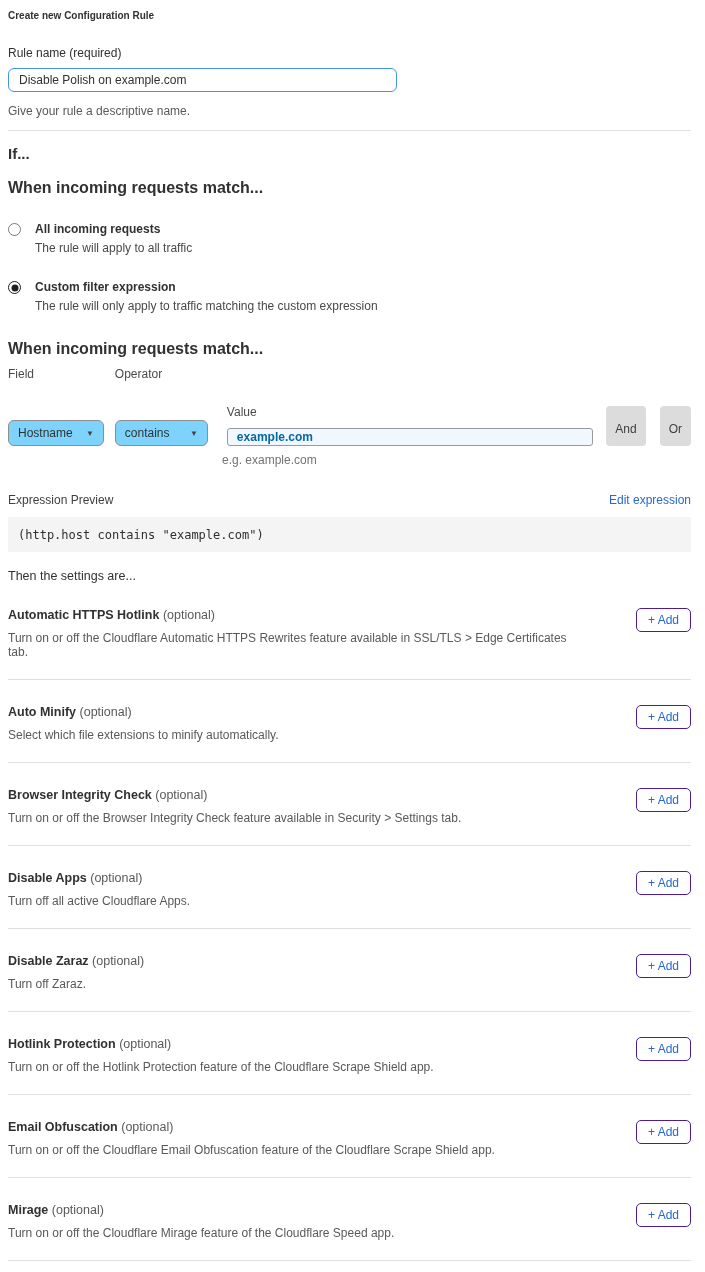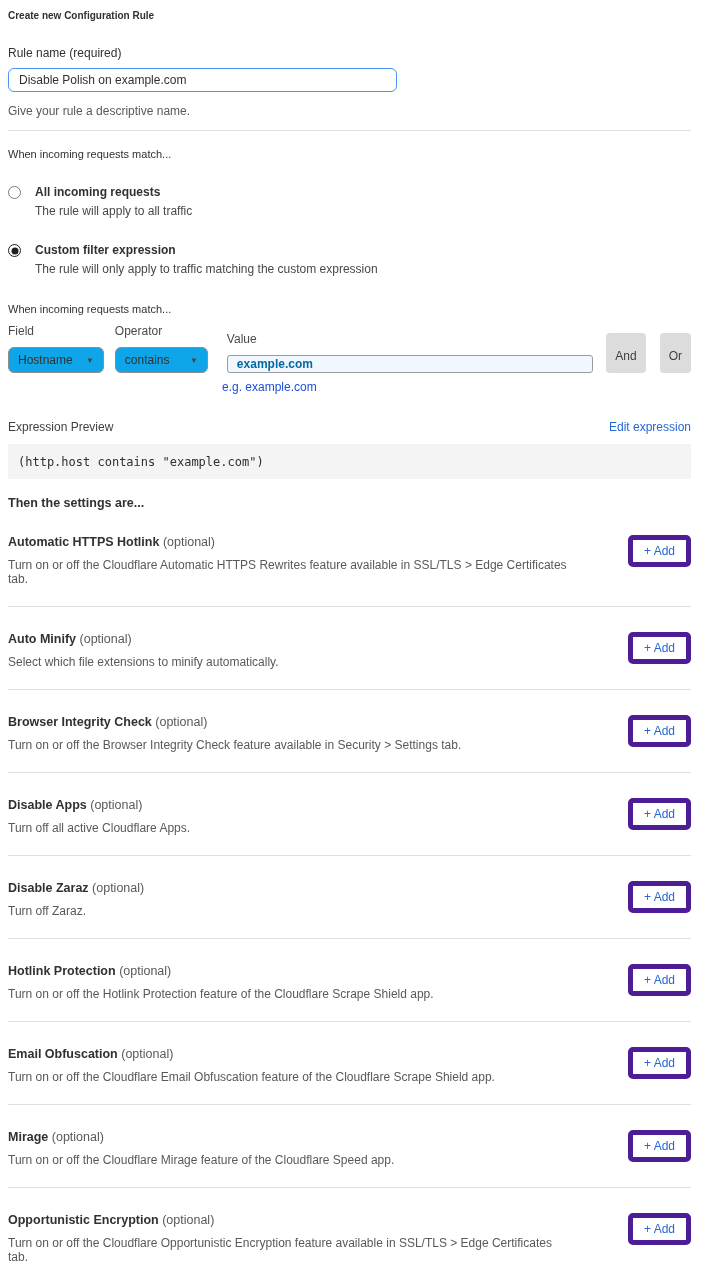--- a/index.html
+++ b/index.html
@@ -19,21 +19,21 @@
     width: 389px; height: 24px;
     border: 1px solid #4693f0; border-radius: 6px;
     padding: 0 10px; font: inherit; color: #313131;
     outline: none;
   }
   .helper-text { color: #595959; margin-top: 12px; }
 
   .divider { border: none; border-top: 1px solid #e0e0e0; margin: 12px 0 0 0; }
 
   .if-heading { font-size: 15px; font-weight: bold; margin: 14px 0 0 0; }
-  .match-heading { font-size: 11px; font-weight: normal; margin: 17px 0 0 0; }
+  .match-heading { font-size: 16px; font-weight: bold; margin: 17px 0 0 0; }
 
   .radio-option { display: flex; margin-top: 25px; cursor: pointer; }
   .radio-circle {
     flex: 0 0 auto;
     width: 13px; height: 13px; margin-top: 1px;
     border: 1.5px solid #7a7a7a; border-radius: 50%;
     position: relative;
   }
   .radio-circle.selected { border-color: #1f1f1f; }
   .radio-circle.selected::after {
@@ -45,80 +45,81 @@
   .radio-label { font-weight: bold; }
   .radio-desc { color: #484848; margin-top: 5px; }
 
   .builder-row { display: flex; align-items: flex-end; margin-top: 9px; }
   .builder-col { display: flex; flex-direction: column; }
   .builder-col .col-label { color: #4a4a4a; margin-bottom: 9px; }
   .select-box {
     display: flex; align-items: center; justify-content: space-between;
     height: 26px; padding: 0 9px;
     border: 1px solid #8d8d8d; border-radius: 6px;
-    background: #0ea5e9; cursor: pointer;
+    background: #7dd3fc; cursor: pointer; margin-top: 30px;
   }
   .chevron { font-size: 8px; color: #444; margin-left: 8px; }
   .col-field { width: 102px; }
   .col-operator { width: 99px; margin-left: 11px; }
   .col-value { width: 390px; margin-left: 19px; }
   .value-input {
     width: 100%; height: 18px;
     background: #f1f7fe; border: 1px solid #9a9a9a; border-radius: 3px;
     padding: 0 9px; font: inherit; font-weight: bold; color: #0369a1;
     outline: none;
   }
   .conn-btn {
     height: 40px; margin-left: 13px; padding: 16px 9px;
     background: #dcdcdc; color: #3f3f3f; border: none; border-radius: 4px;
     font: inherit; cursor: pointer;
   }
-  .value-hint { color: #1d4ed8; margin: 7px 0 0 214px; }
+  .value-hint { color: #737373; margin: 7px 0 0 214px; }
 
   .preview-header { display: flex; justify-content: space-between; align-items: baseline; margin-top: 26px; }
   .preview-label { color: #3f3f3f; }
   .edit-link { color: #2567d3; cursor: pointer; }
   .code-block {
     margin-top: 10px; background: #f4f4f4;
     padding: 11px 10px; height: 35px;
     font-family: "DejaVu Sans Mono", monospace; font-size: 12px; color: #2f2f2f;
     display: flex; align-items: center;
   }
 
-  .then-heading { font-size: 12.5px; font-weight: bold; margin: 17px 0 0 0; }
+  .then-heading { font-size: 12.5px; font-weight: normal; margin: 17px 0 0 0; }
 
   .setting-row {
     display: flex; justify-content: space-between; align-items: flex-start;
     padding: 25px 0 20px 0;
     border-bottom: 1px solid #e0e0e0;
   }
   .setting-texts { max-width: 560px; }
   .setting-title { font-size: 12.5px; font-weight: bold; }
   .setting-optional { font-weight: normal; color: #595959; }
   .setting-description { color: #595959; margin-top: 9px; }
   .add-btn {
     background: #fff; color: #2567d3;
-    border: 5px solid #4c1d95; border-radius: 5px;
+    border: 1px solid #4c1d95; border-radius: 5px;
     padding: 4px 11px; font: inherit; cursor: pointer;
     flex: 0 0 auto;
   }
 </style>
 </head>
 <body>
 
 <div class="container">
 
   <h1 class="page-title">Create new Configuration Rule</h1>
 
   <label class="field-label">Rule name (required)</label>
   <input class="rule-name-input" type="text" value="Disable Polish on example.com" style="">
   <div class="helper-text">Give your rule a descriptive name.</div>
 
   <hr class="divider">
 
+  <h2 class="if-heading">If...</h2>
   <h3 class="match-heading">When incoming requests match...</h3>
 
   <div class="radio-option">
     <span class="radio-circle"></span>
     <span class="radio-texts">
       <div class="radio-label">All incoming requests</div>
       <div class="radio-desc">The rule will apply to all traffic</div>
     </span>
   </div>
 

